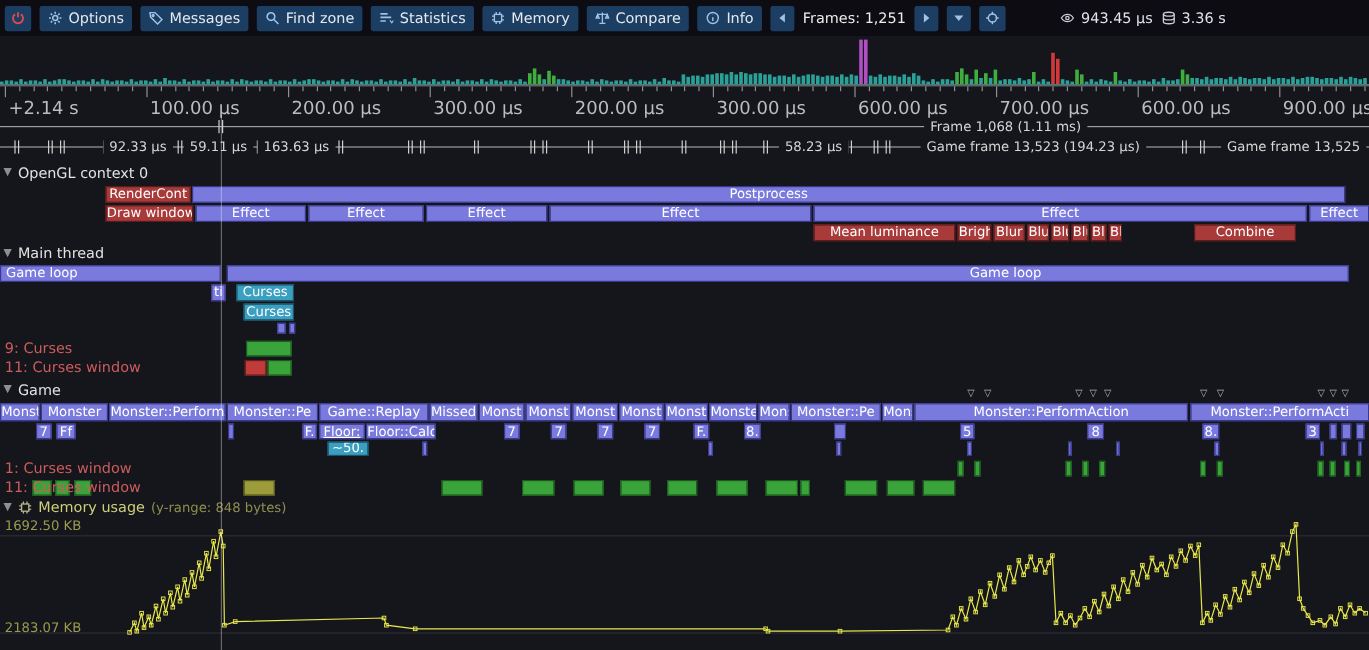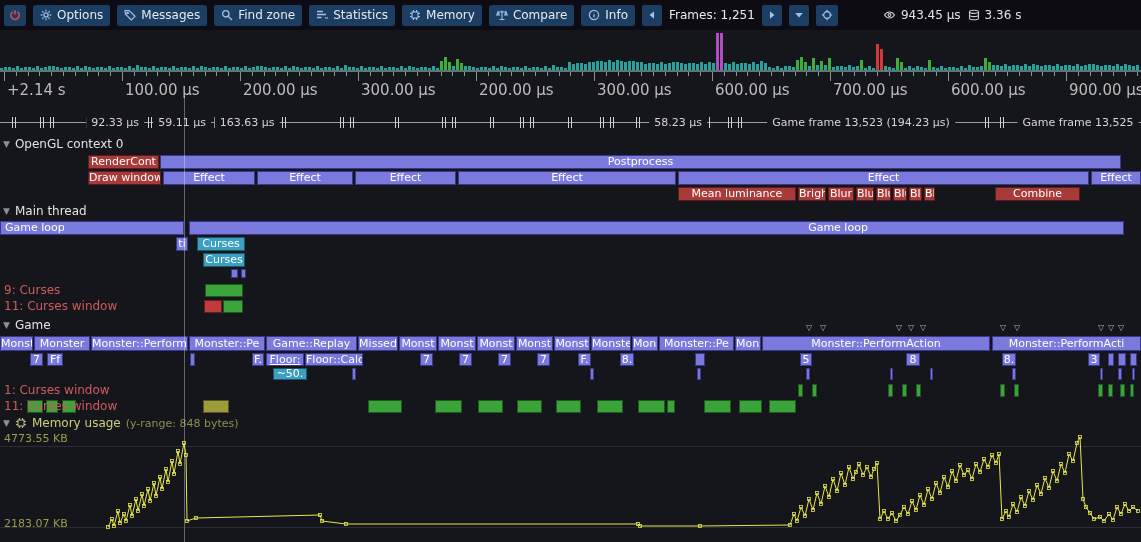--- a/index.html
+++ b/index.html
@@ -531,20 +531,26 @@
       <div class="tick" style="left: 1054px; height: 4px;"></div>
       <div class="tick" style="left: 1066px; height: 9px;"></div>
       <div class="rlabel" style="left: 1069px;">900.00 μs</div>
       <div class="tick" style="left: 1078px; height: 4px;"></div>
       <div class="tick" style="left: 1090px; height: 4px;"></div>
       <div class="tick" style="left: 1101px; height: 4px;"></div>
       <div class="tick" style="left: 1113px; height: 4px;"></div>
       <div class="tick" style="left: 1125px; height: 4px;"></div>
       <div class="tick" style="left: 1137px; height: 4px;"></div>
     </div>
+  <div class="framebar" id="fb1" style="top:98px;">
+      <div class="fline"></div>
+      <div class="fmark" style="left: 182px;"></div>
+      <div class="fmark" style="left: 185px;"></div>
+      <div class="flabel" style="left: 838px;">Frame 1,068 (1.11 ms)</div>
+    </div>
   <div class="framebar" id="fb2" style="top:115px;">
       <div class="fline"></div>
       <div class="fmark" style="left: 12px;"></div>
       <div class="fmark" style="left: 15px;"></div>
       <div class="fmark" style="left: 40px;"></div>
       <div class="fmark" style="left: 43px;"></div>
       <div class="fmark" style="left: 50px;"></div>
       <div class="fmark" style="left: 53px;"></div>
       <div class="fmark" style="left: 86px;"></div>
       <div class="fmark" style="left: 89px;"></div>
@@ -734,21 +740,21 @@
       <div class="marker" style="left: 896px; top: 324px;">▽</div>
       <div class="marker" style="left: 908px; top: 324px;">▽</div>
       <div class="marker" style="left: 920px; top: 324px;">▽</div>
       <div class="marker" style="left: 1000px; top: 324px;">▽</div>
       <div class="marker" style="left: 1014px; top: 324px;">▽</div>
       <div class="marker" style="left: 1098px; top: 324px;">▽</div>
       <div class="marker" style="left: 1108px; top: 324px;">▽</div>
       <div class="marker" style="left: 1118px; top: 324px;">▽</div>
     </div>
 
-  <div class="mem-label" style="top:432px;">4773.55 KB</div>
+  <div class="mem-label" style="top:432px;">1692.50 KB</div>
   <div class="mem-label" style="top:517px;">2183.07 KB</div>
   <div class="memline" style="top:446px;"></div>
   <div class="memline" style="top:527px;"></div>
   <svg id="memsvg" style="position:absolute;left:0;top:430px;" width="1141" height="112">
       <polyline points="108,97 112,89 114,96 118,81 120,93 124,84 126,91 130,75 132,86 136,69 138,81 142,64 144,76 148,59 150,71 154,53 156,66 160,47 162,59 166,39 168,52 172,31 174,44 178,21 180,34 184,13 186,25 187,91 196,88 320,85 322,91 346,94 638,94 640,96 700,96 790,95 794,84 797,91 801,77 805,86 809,69 813,80 817,63 821,74 825,56 829,67 833,49 837,61 841,43 845,55 849,37 853,49 856,42 859,34 863,45 867,37 871,47 874,39 877,33 880,89 884,81 888,89 892,83 896,91 900,85 904,77 908,84 912,71 916,80 920,65 924,75 928,59 932,69 936,53 940,63 944,47 948,57 952,41 956,51 960,35 964,45 968,40 972,49 976,34 980,42 984,29 988,37 992,25 996,33 999,24 1002,89 1006,81 1009,87 1013,74 1017,82 1021,67 1025,76 1029,61 1033,70 1037,55 1041,64 1045,48 1049,58 1053,41 1057,51 1061,34 1065,43 1069,24 1073,31 1077,13 1080,7 1083,69 1086,77 1090,83 1094,89 1100,87 1104,91 1109,84 1113,90 1117,77 1121,84 1125,74 1129,81 1133,77 1138,81" fill="none" stroke="#e8e84c" stroke-width="1"></polyline>
       <rect x="106.5" y="95.5" width="3" height="3" fill="none" stroke="#e8e84c" stroke-width="0.8"></rect>
       <rect x="110.5" y="87.5" width="3" height="3" fill="none" stroke="#e8e84c" stroke-width="0.8"></rect>
       <rect x="112.5" y="94.5" width="3" height="3" fill="none" stroke="#e8e84c" stroke-width="0.8"></rect>
       <rect x="116.5" y="79.5" width="3" height="3" fill="none" stroke="#e8e84c" stroke-width="0.8"></rect>
       <rect x="118.5" y="91.5" width="3" height="3" fill="none" stroke="#e8e84c" stroke-width="0.8"></rect>

